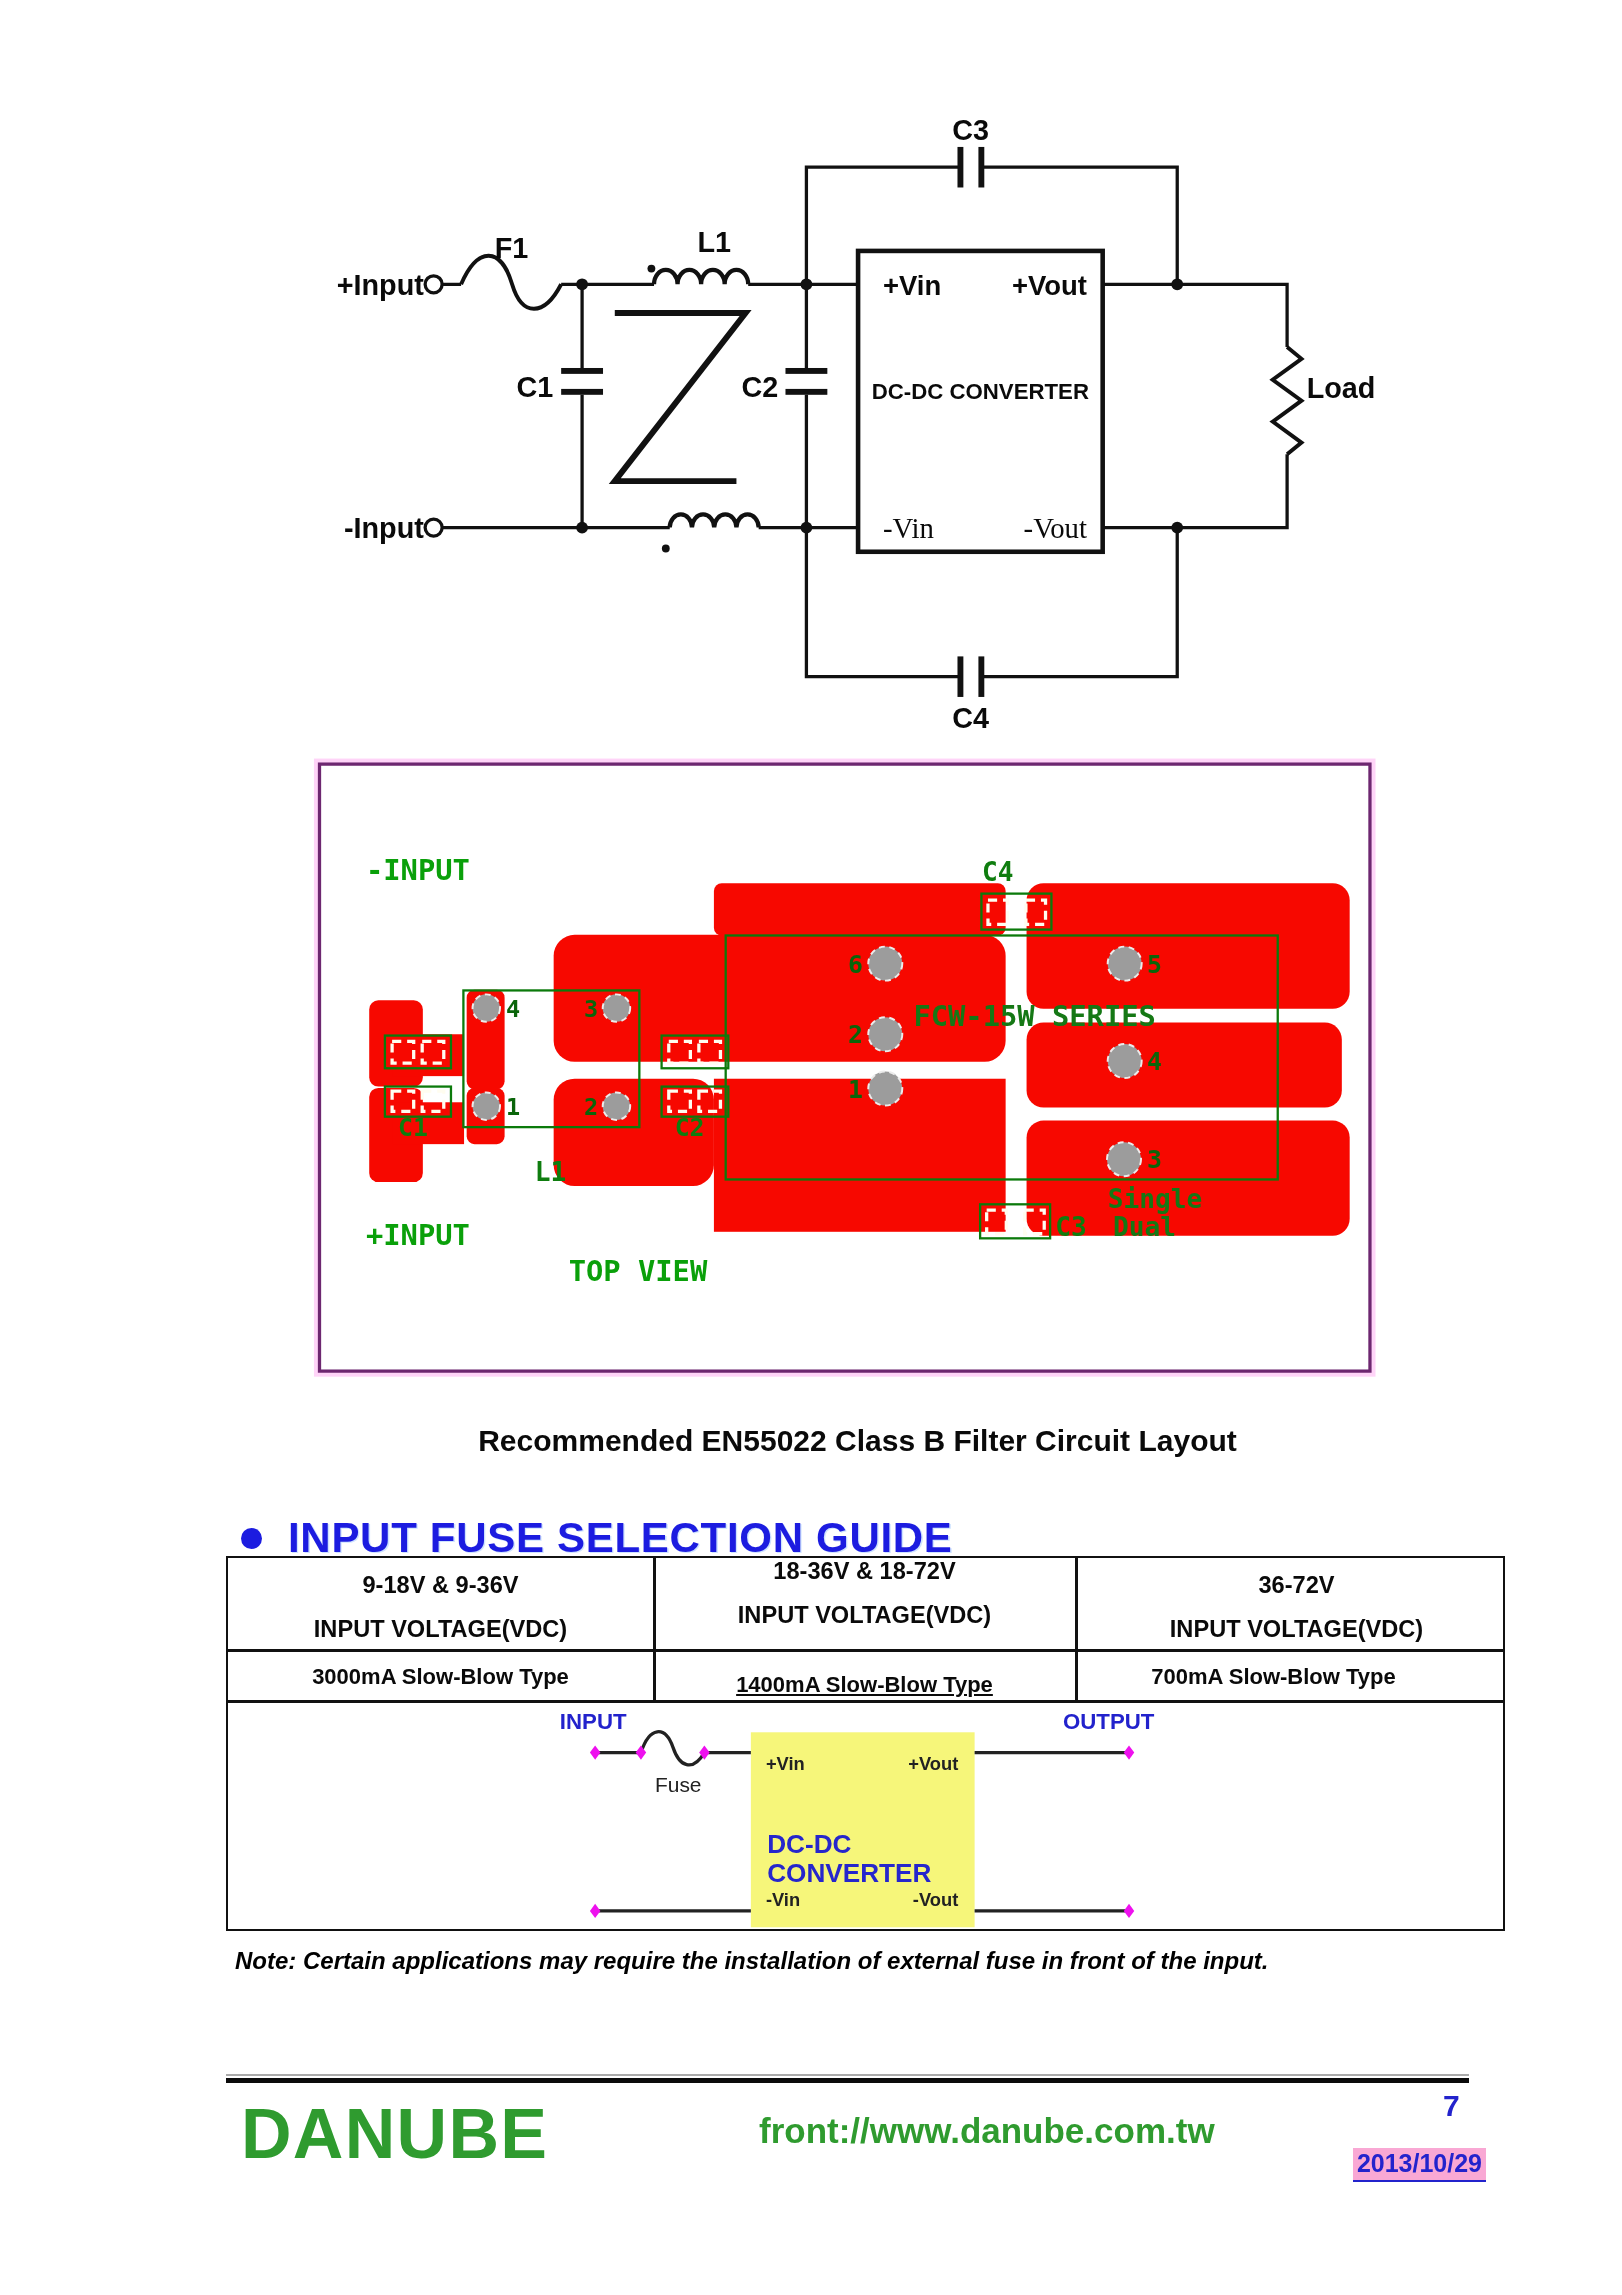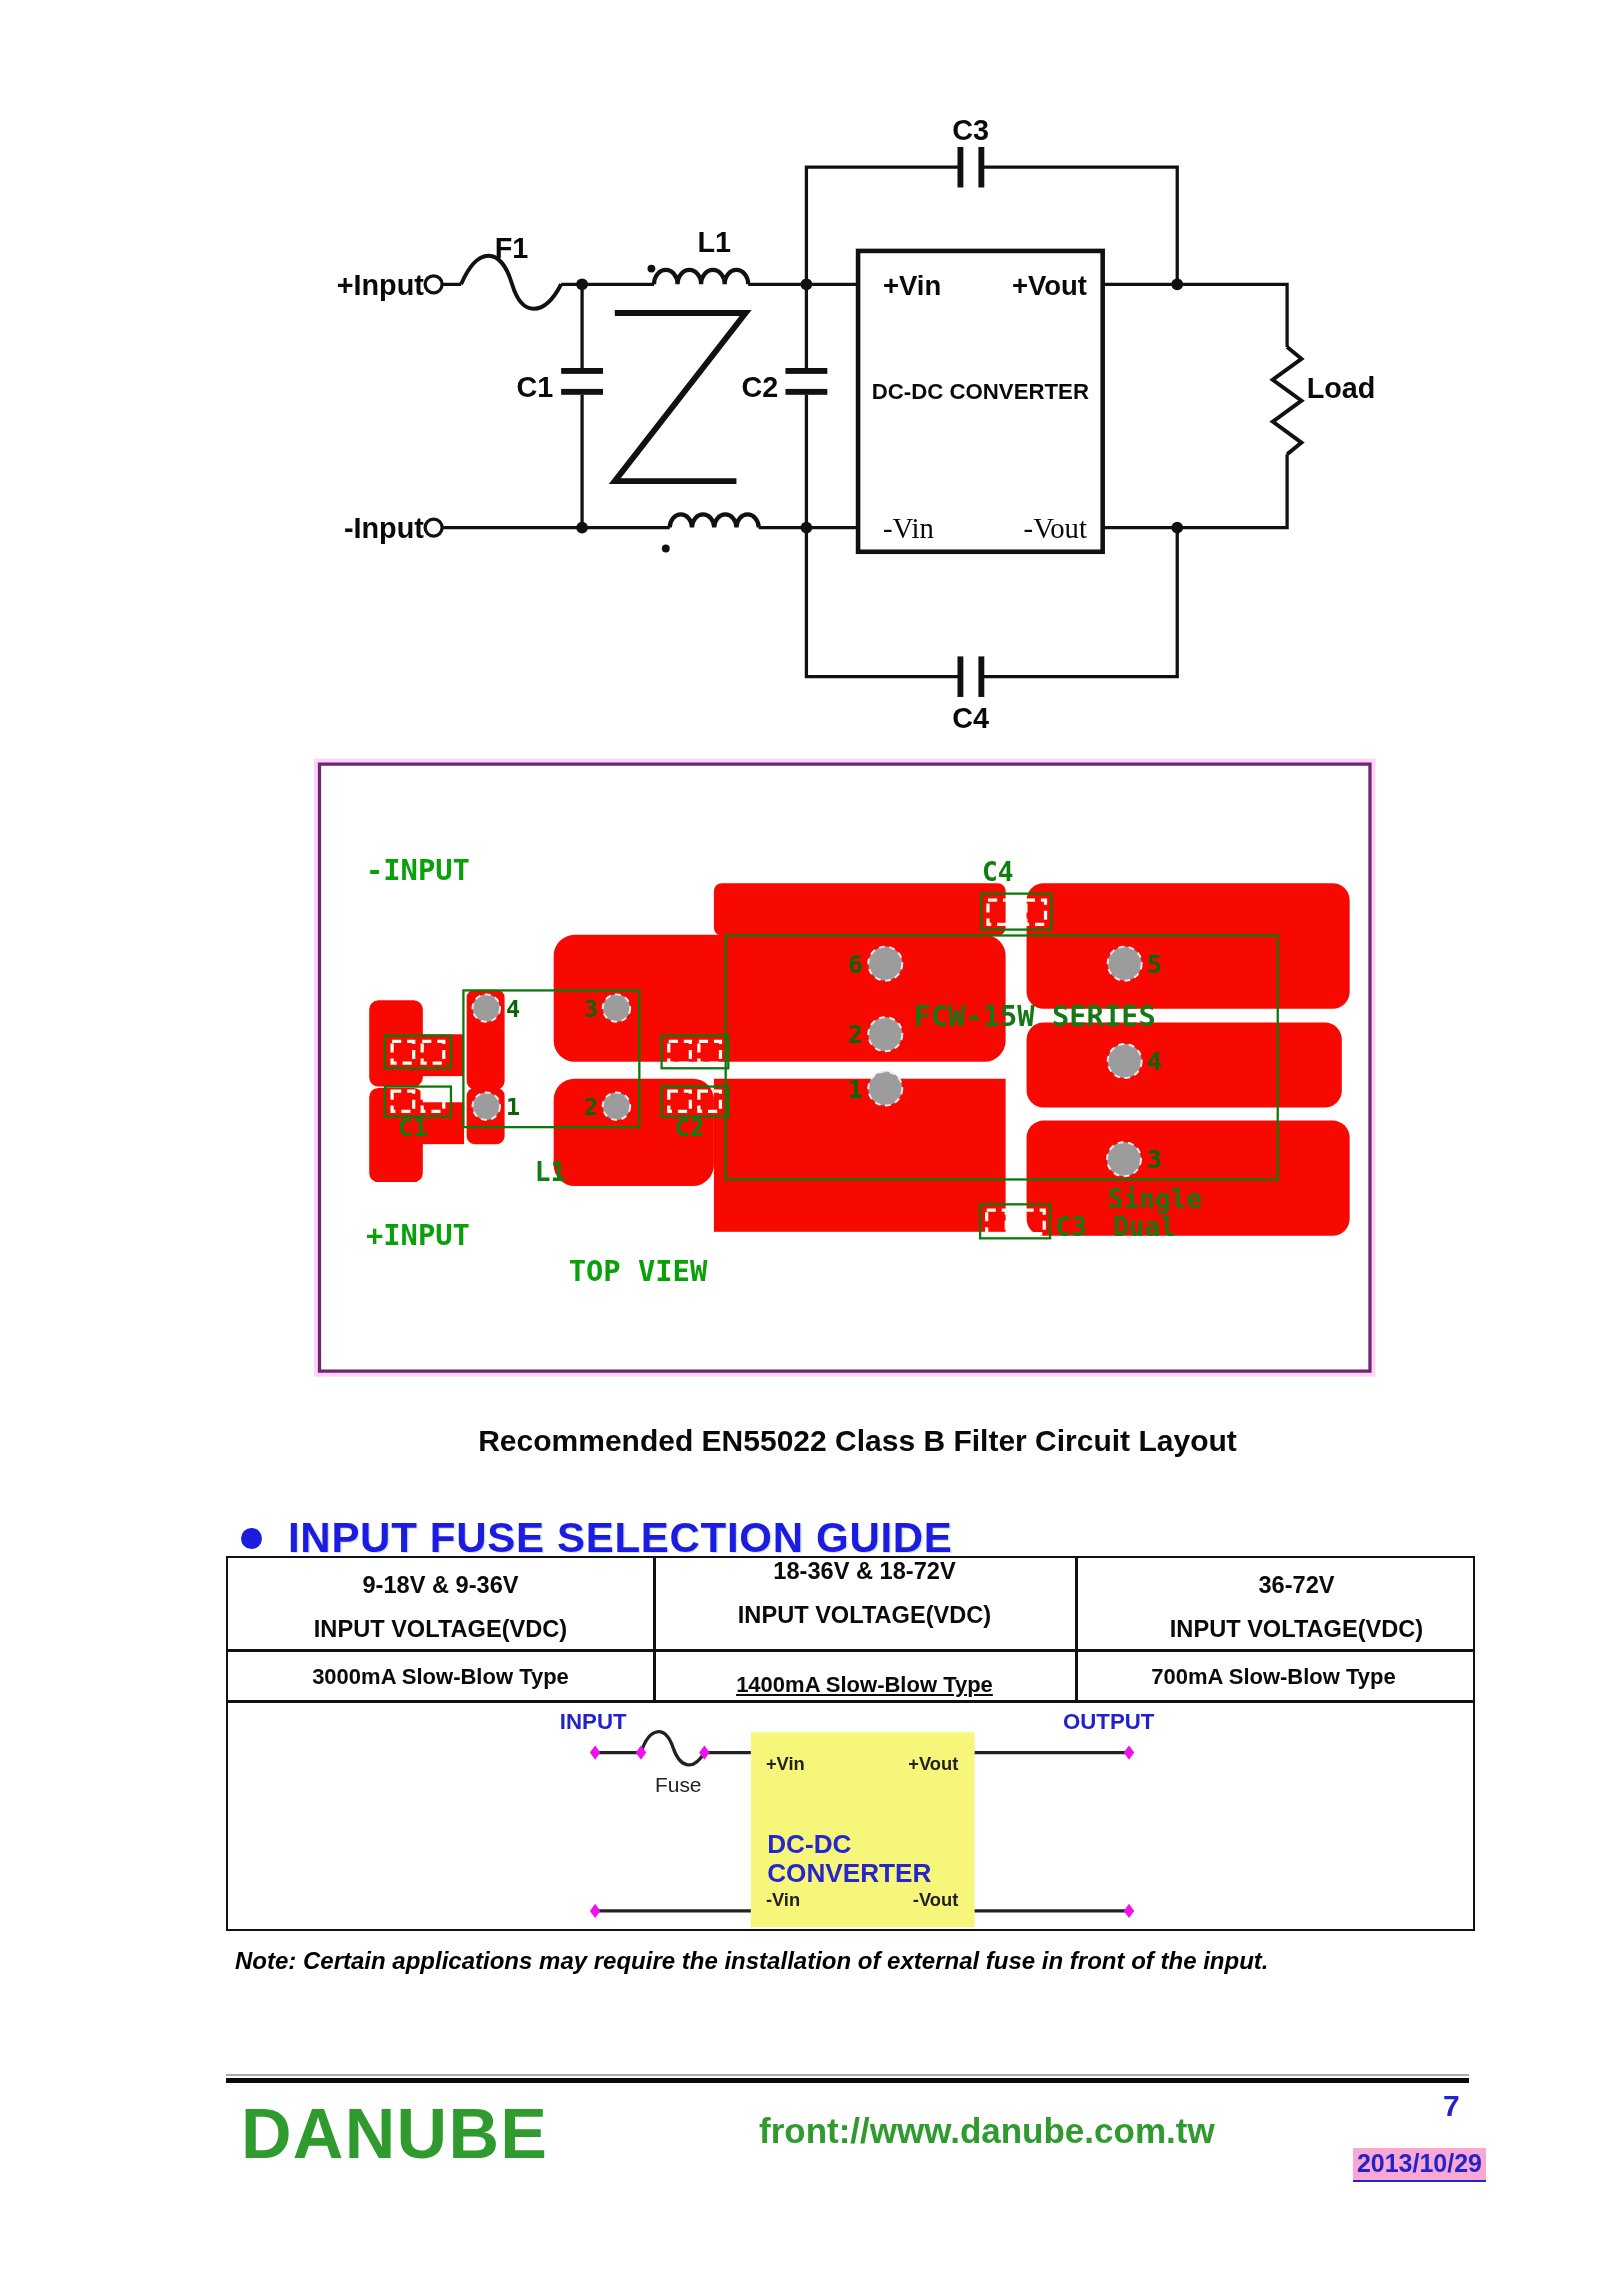--- a/index.html
+++ b/index.html
@@ -5,21 +5,21 @@
   html,body{margin:0;padding:0;background:#fff;}
   body{width:1622px;height:2295px;position:relative;font-family:"Liberation Sans",sans-serif;color:#111;}
   .abs{position:absolute;}
   svg text{font-family:"Liberation Sans",sans-serif;}
   svg text.mono{font-family:"DejaVu Sans Mono",monospace;font-weight:bold;}
   svg text.serif{font-family:"Liberation Serif",serif;font-weight:normal;}
   .caption{left:406px;top:1424px;width:903px;text-align:center;font-size:30px;font-weight:bold;color:#0a0a0a;}
   .sec-title{left:241px;top:1514px;display:flex;align-items:center;}
   .sec-title .bullet{width:21px;height:21px;border-radius:50%;background:#1c1ce0;margin-right:26px;}
   .sec-title .txt{font-size:42px;font-weight:bold;color:#1c1ce0;letter-spacing:0.7px;text-shadow:1.3px 1.3px 0 #cfe3ff;}
-  .ftable{left:226px;top:1556px;width:1245px;height:371px;border:2.6px solid #111;}
+  .ftable{left:226px;top:1556px;width:1245px;height:371px;border:2.6px solid #111;padding-left:30px;}
   .ftable .vline{position:absolute;top:0;width:2.6px;height:142px;background:#111;}
   .ftable .hline{position:absolute;left:0;width:100%;height:2.6px;background:#111;}
   .cell{position:absolute;text-align:center;font-weight:bold;color:#0a0a0a;}
   .cell .l1{font-size:23.6px;}
   .cell .l2{font-size:23.6px;margin-top:17px;}
   .cell2{position:absolute;text-align:center;font-weight:bold;font-size:22px;color:#0a0a0a;}
   .note{left:235px;top:1947px;width:1217px;font-size:24px;font-weight:bold;font-style:italic;color:#000000;}
   .rule1{left:226px;top:2074px;width:1243px;height:2px;background:#aaa;}
   .rule2{left:226px;top:2078px;width:1243px;height:4.6px;background:#0a0a0a;}
   .brand{left:241px;top:2094px;font-size:70px;font-weight:bold;color:#2f9b2f;letter-spacing:1.3px;}

